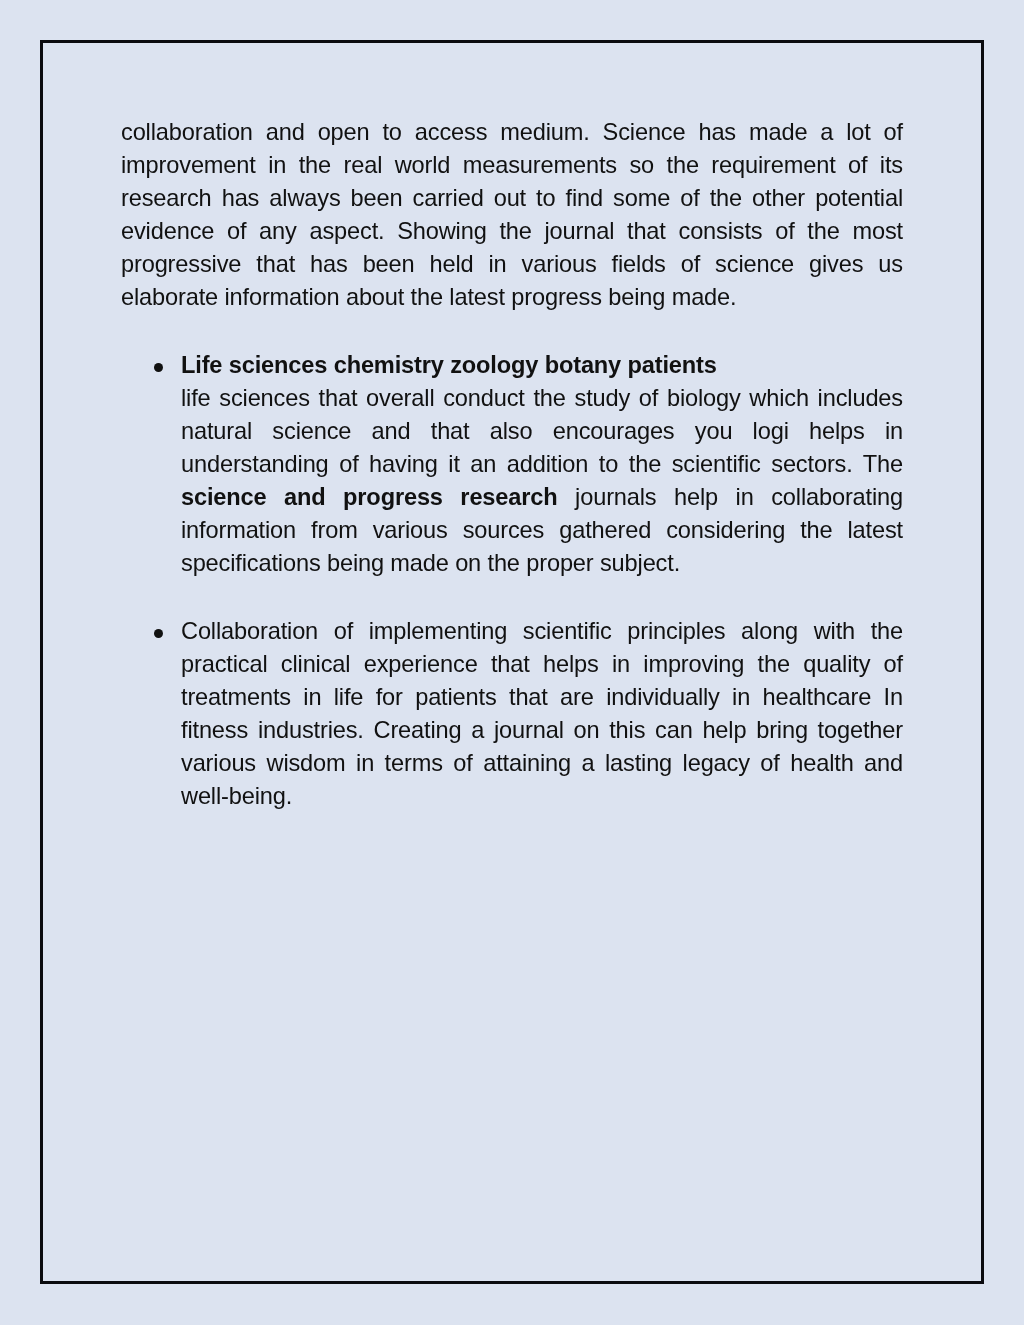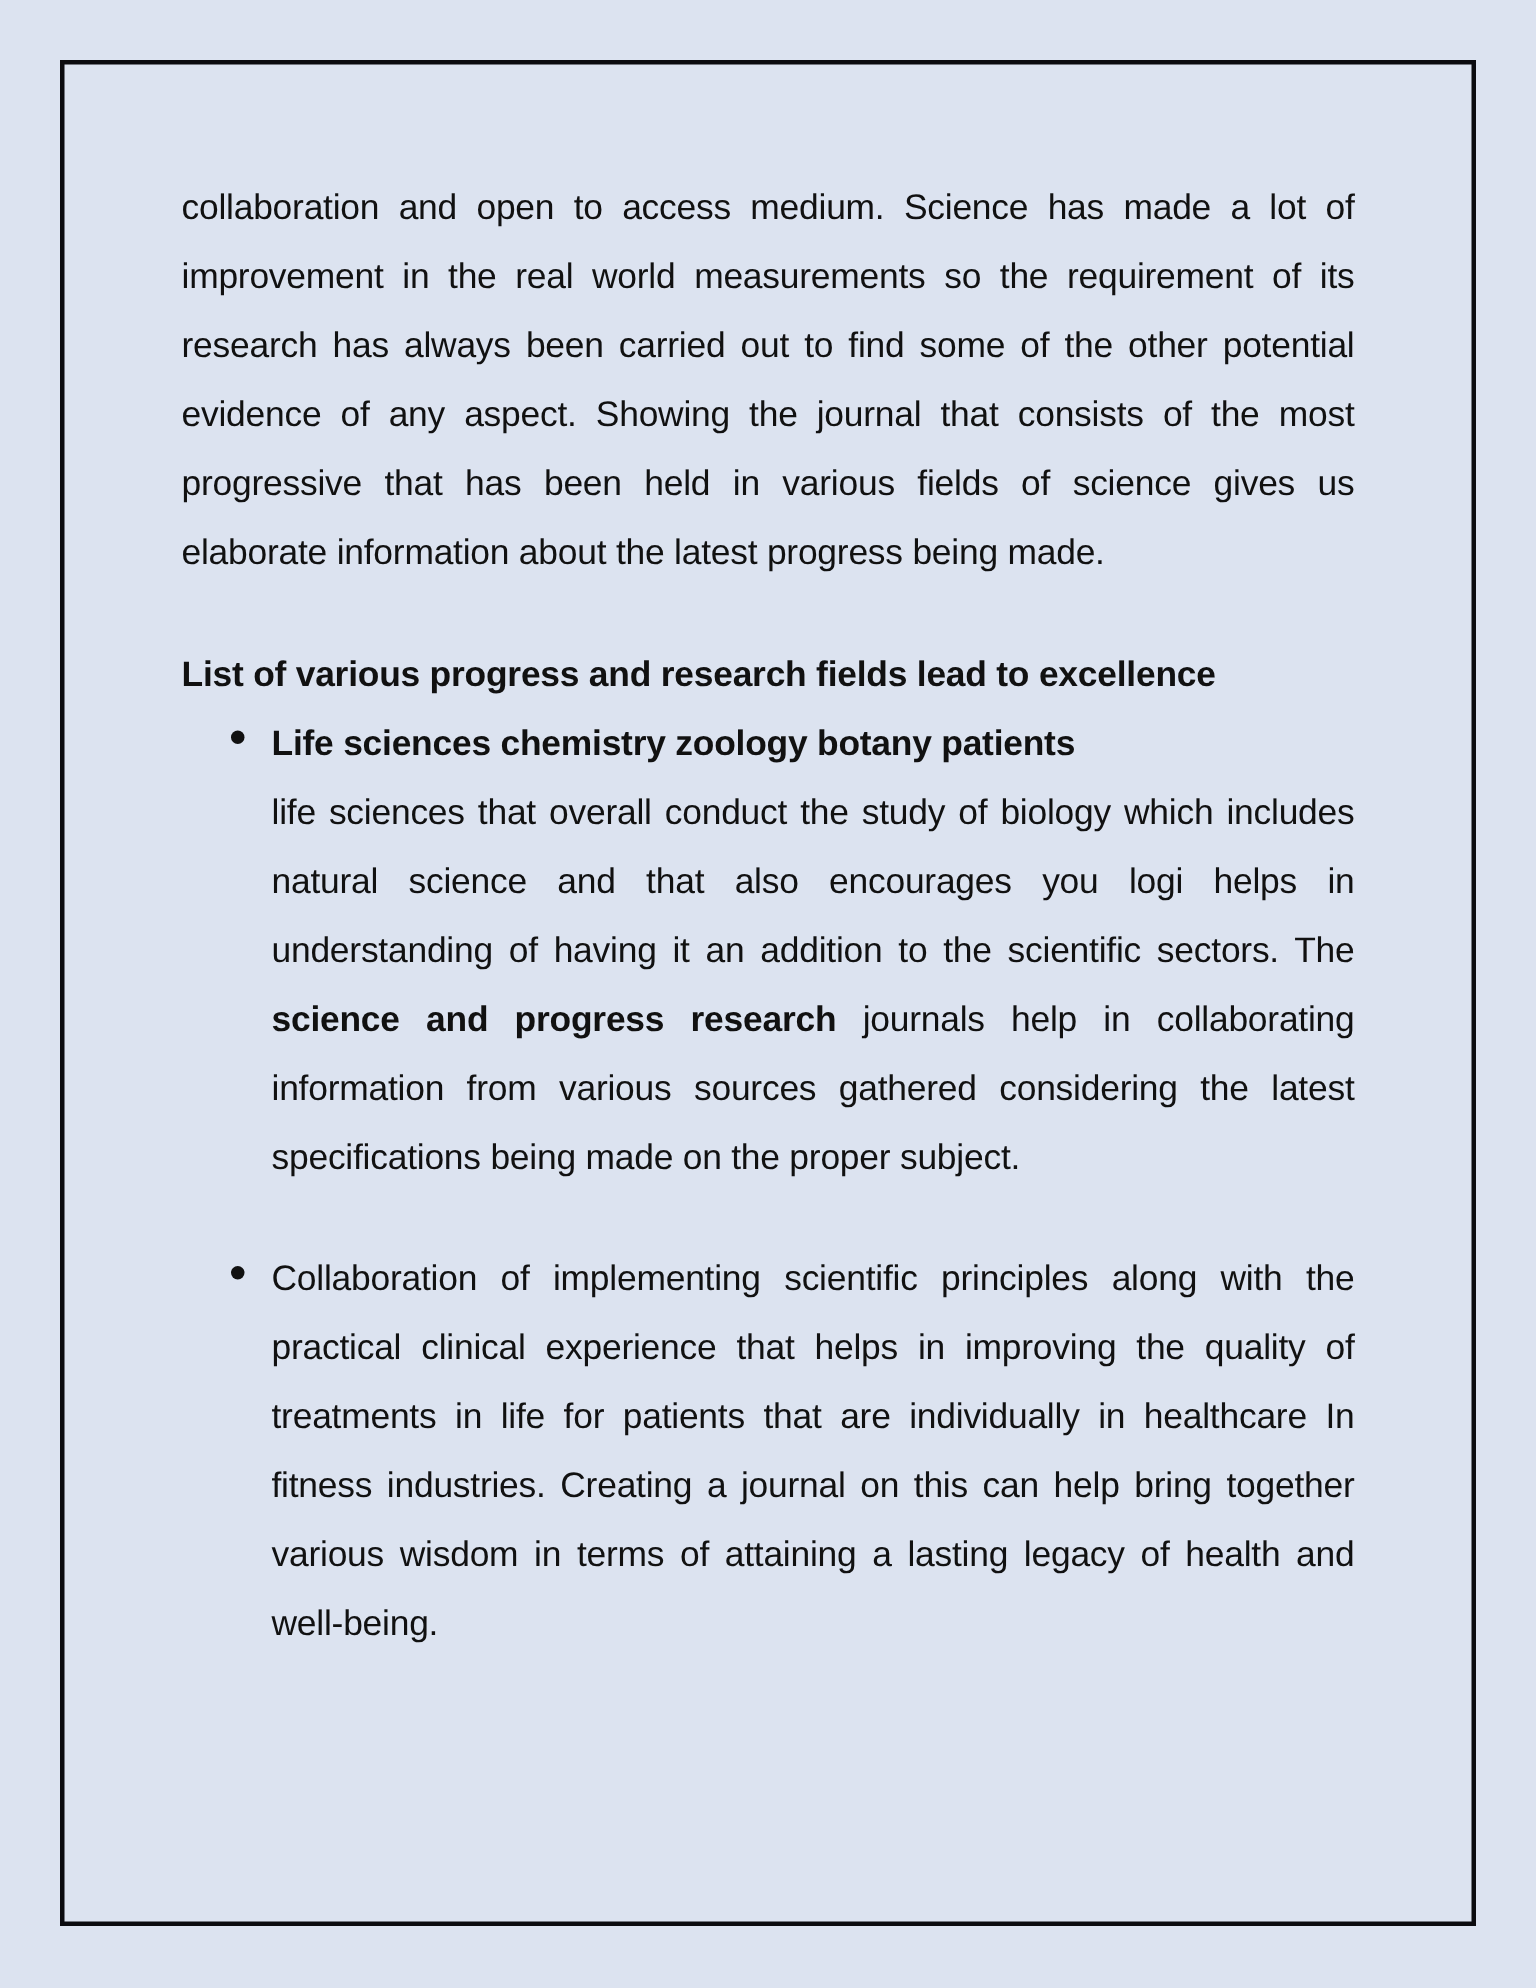--- a/index.html
+++ b/index.html
@@ -23,21 +23,21 @@
       height: 1238px;
       border: 3px solid #0b0b0f;
       background: #dce3f0;
     }
     .content {
       position: absolute;
       left: 121px;
       top: 116px;
       width: 782px;
       font-size: 23.6px;
-      line-height: 46px;
+      line-height: 33px;
       letter-spacing: -0.15px;
     }
     .content p {
       margin: 0;
       text-align: justify;
     }
     .intro {
       margin-bottom: 35px !important;
     }
     .heading {
@@ -69,21 +69,20 @@
     b { font-weight: bold; }
   </style>
 </head>
 <body>
 
 <div class="page-frame"></div>
 
 <div class="content">
   <p class="intro">collaboration and open to access medium. Science has made a lot of improvement in the real world measurements so the requirement of its research has always been carried out to find some of the other potential evidence of any aspect. Showing the journal that consists of the most progressive that has been held in various fields of science gives us elaborate information about the latest progress being made.</p>
 
-  <p class="heading">List of various progress and research fields lead to excellence</p>
 
   <div>
     <p class="bullet-title">
       <span class="bullet"></span>
       <span>Life sciences chemistry zoology botany patients</span>
     </p>
     <p class="bullet-body"><span>life sciences that overall conduct the study of biology which includes natural science and that also encourages you logi helps in understanding of having it an addition to the scientific sectors. The </span><b>science and progress research</b><span> journals help in collaborating information from various sources gathered considering the latest specifications being made on the proper subject.</span></p>
   </div>
 
   <div>

